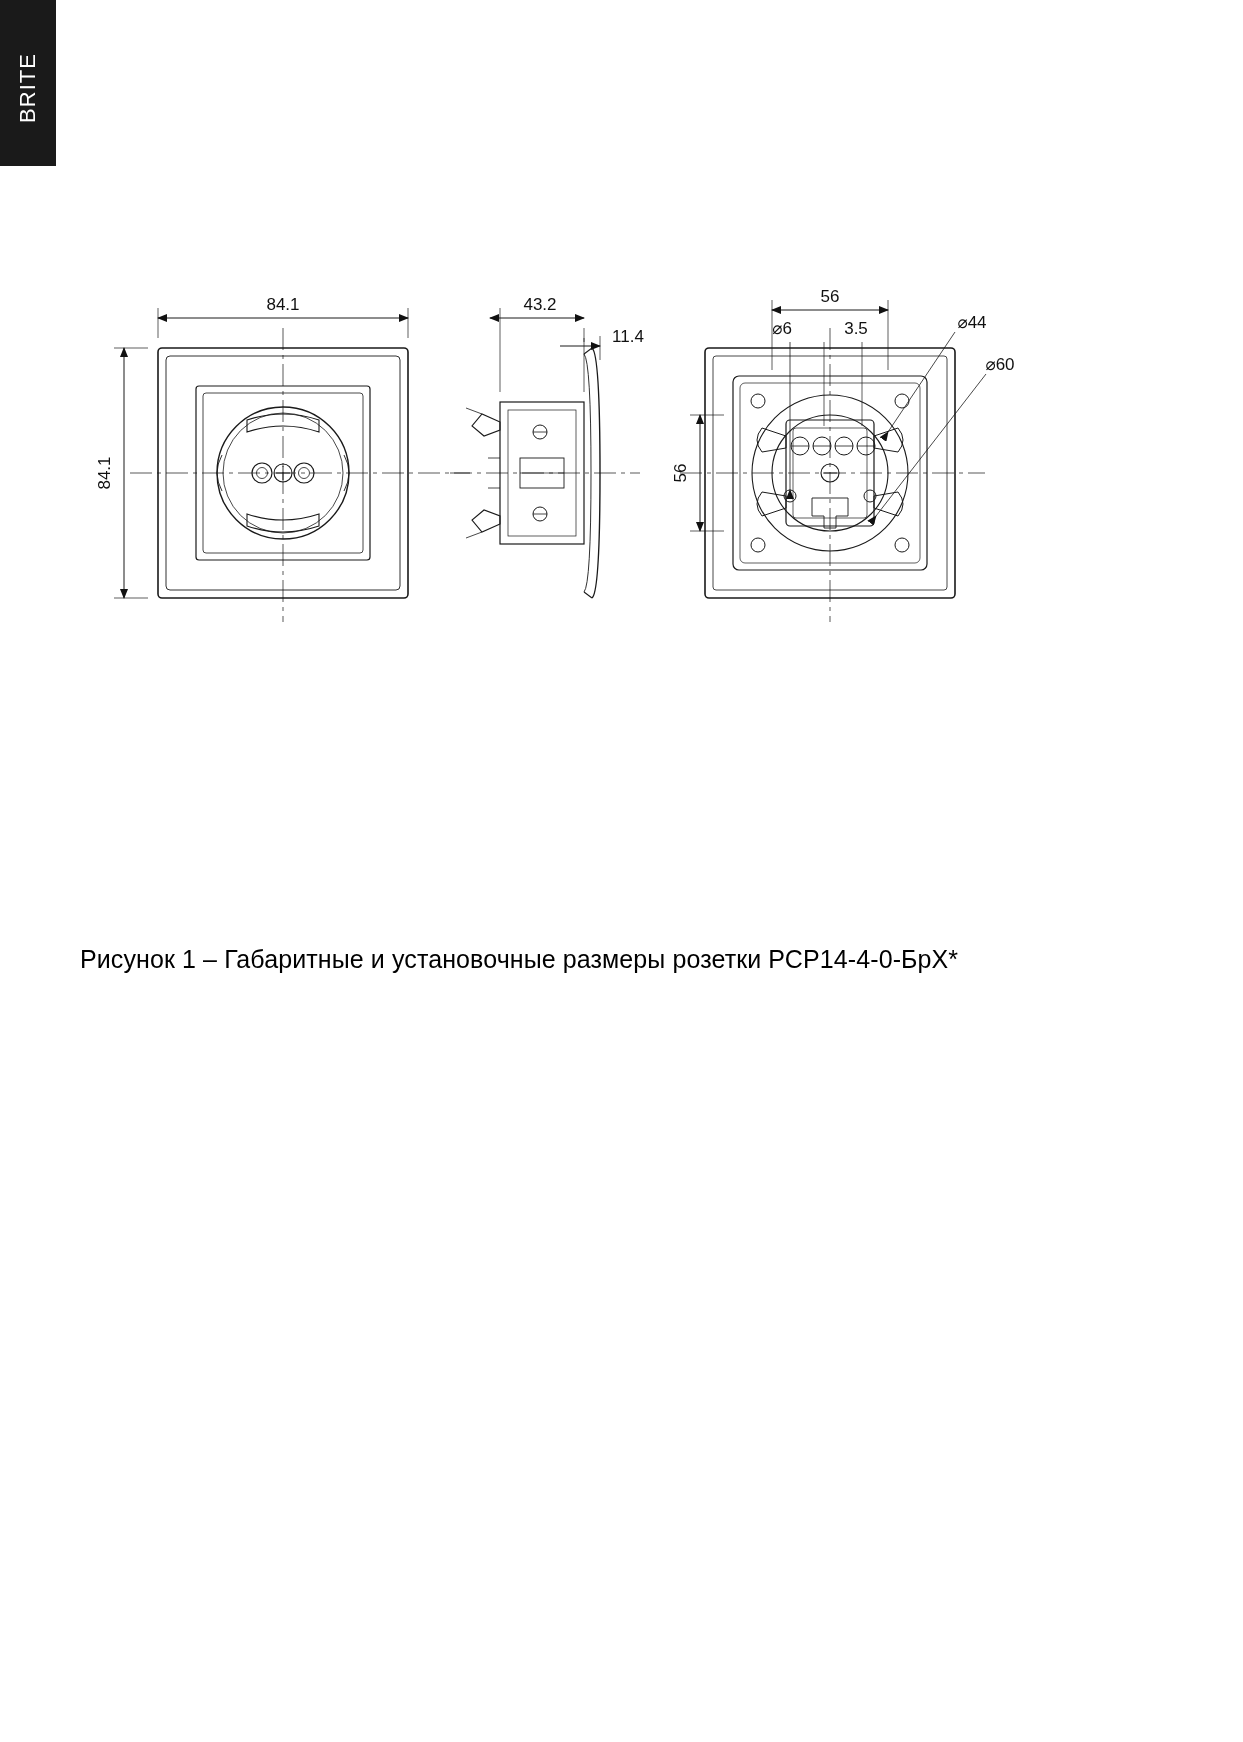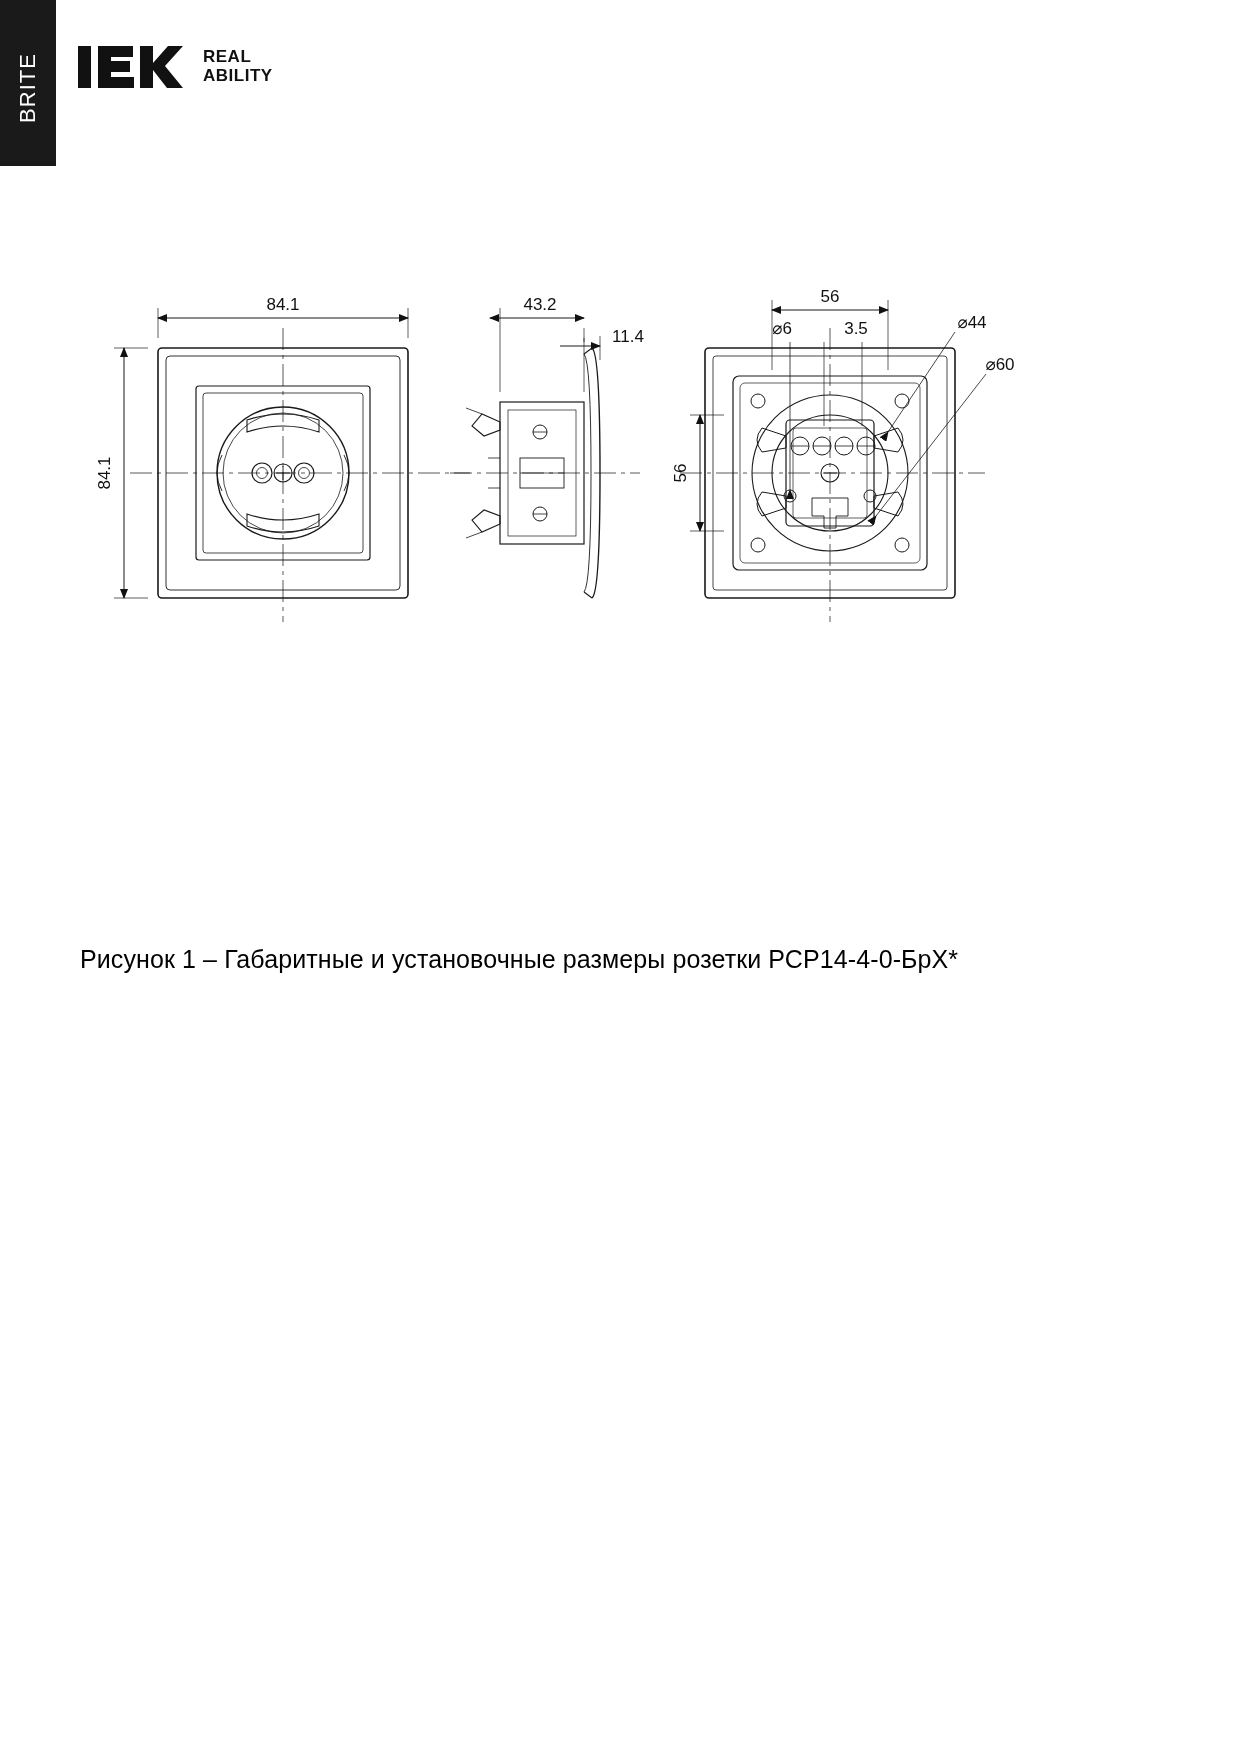--- a/index.html
+++ b/index.html
@@ -89,36 +89,20 @@
   }
 </style>
 </head>
 <body>
 
 <div class="header">
   <div class="brand-tab">
     <div class="brand-tab-label">BRITE</div>
   </div>
 
-  <div class="logo-wrap">
-    <div class="logo-mark">
-      <svg width="105" height="56" viewBox="0 0 105 56" xmlns="http://www.w3.org/2000/svg">
-
-        <rect x="0" y="8" width="13" height="42" fill="#111111"></rect>
-
-        <path d="M20 8 L55 8 L55 19 L33 19 L33 23 L52 23 L52 34 L33 34 L33 39 L56 39 L56 50 L20 50 Z" fill="#111111"></path>
-
-        <path d="M62 8 L75 8 L75 25 L90 8 L105 8 L87 28 L105 50 L89 50 L75 32 L75 50 L62 50 Z" fill="#111111"></path>
-      </svg>
-    </div>
-    <div class="logo-tag">
-      <div>REAL</div>
-      <div>ABILITY</div>
-    </div>
-  </div>
 </div>
 
 <div class="drawing">
   <svg width="1243" height="400" viewBox="0 0 1243 400" xmlns="http://www.w3.org/2000/svg">
     <defs>
       <marker id="arrF" markerWidth="10" markerHeight="8" refX="9" refY="4" orient="auto" markerUnits="userSpaceOnUse">
         <path d="M0,0 L10,4 L0,8 z" fill="#111"></path>
       </marker>
       <marker id="arrB" markerWidth="10" markerHeight="8" refX="1" refY="4" orient="auto" markerUnits="userSpaceOnUse">
         <path d="M10,0 L0,4 L10,8 z" fill="#111"></path>

